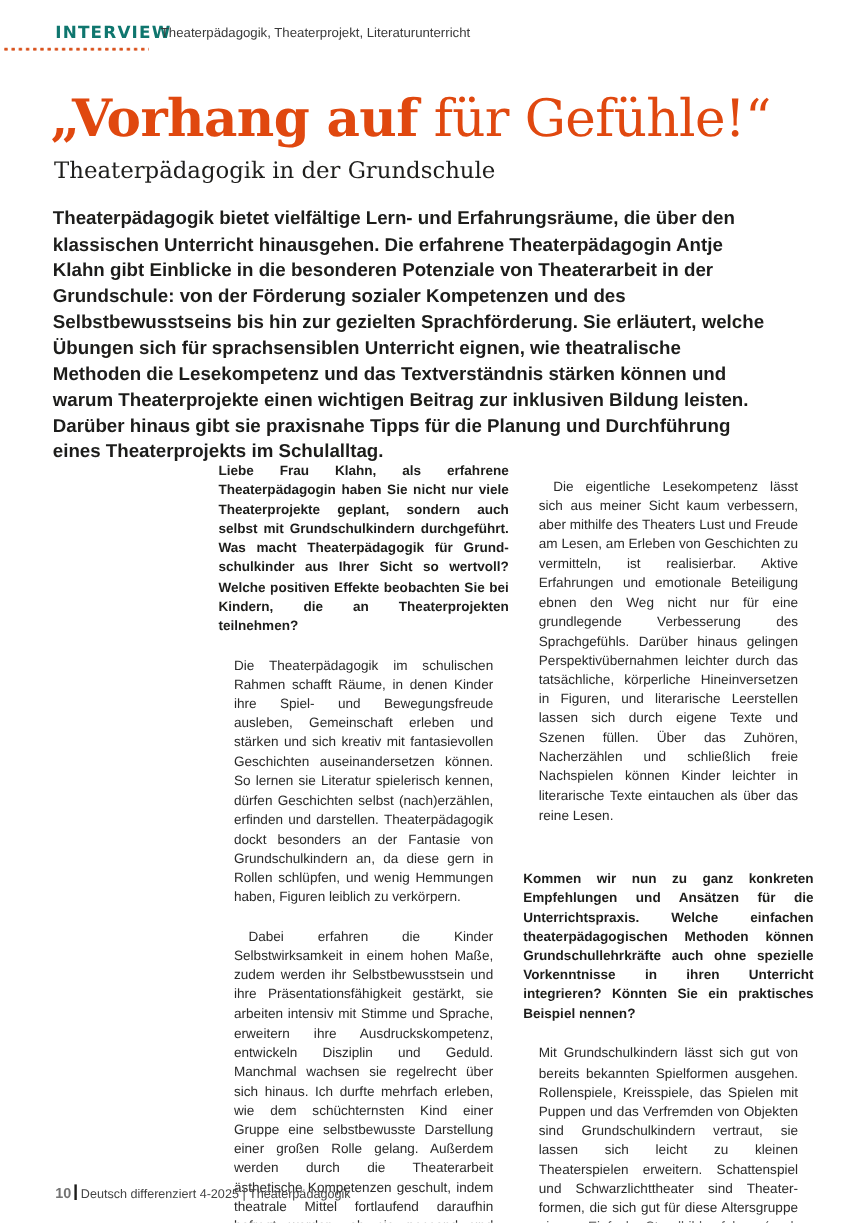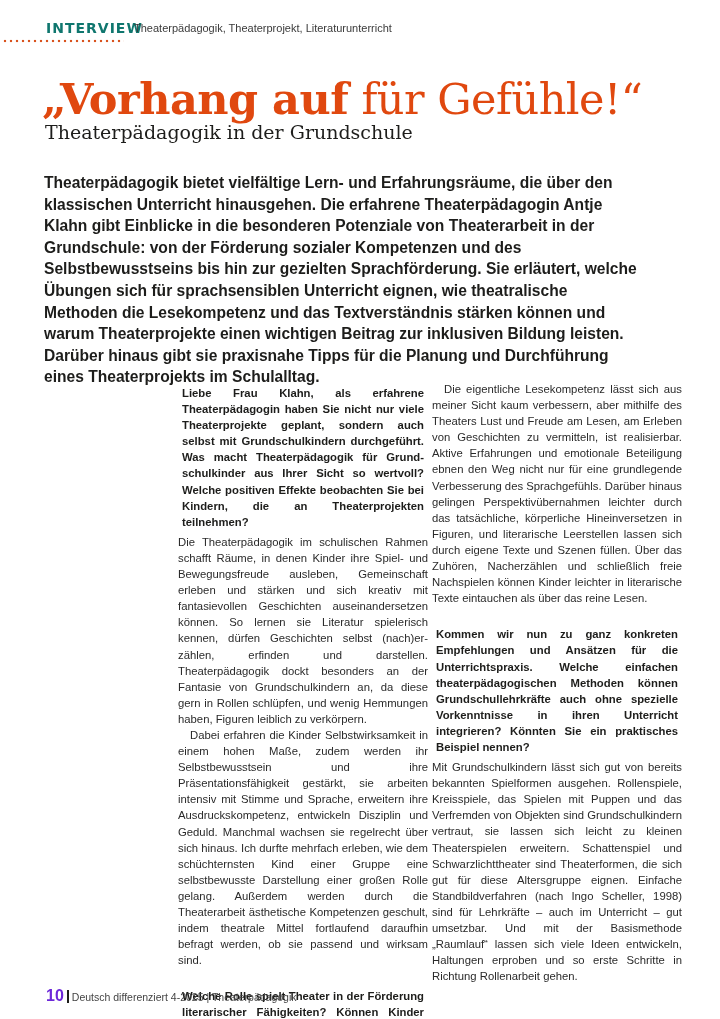--- a/index.html
+++ b/index.html
@@ -4,32 +4,32 @@
 <style>
   html, body { margin: 0; padding: 0; background: #ffffff; }
   body { width: 720px; height: 1019px; position: relative; overflow: hidden; color: #1d1d1b; font-family: "Liberation Sans", sans-serif; }
   .header { position: absolute; left: 0; top: 20px; width: 720px; height: 26px; }
   .rubric { position: absolute; left: 46px; top: 0; font-family: "DejaVu Sans", sans-serif; font-weight: bold; font-size: 14px; letter-spacing: 1px; color: #0f766e; }
   .dots { position: absolute; left: 2px; top: 19px; width: 122px; height: 4px;
     background-image: radial-gradient(circle, #d9531e 1.3px, transparent 1.6px); background-size: 6px 4px; background-repeat: repeat-x; }
   .keywords { position: absolute; left: 134px; top: 2px; font-size: 11px; color: #3a3a3a; }
   .title { position: absolute; left: 42px; top: 72px; margin: 0; font-family: "DejaVu Serif", serif; font-size: 43px; line-height: 54px; color: #e0480f; font-weight: normal; letter-spacing: -0.5px; white-space: nowrap; }
   .title .bold { font-weight: bold; }
-  .subtitle { position: absolute; left: 45px; top: 121px; margin: 0; font-family: "DejaVu Serif", serif; font-size: 19px; font-weight: normal; color: #1d1d1b; }
+  .subtitle { position: absolute; left: 45px; top: 131px; margin: 0; font-family: "DejaVu Serif", serif; font-size: 19px; font-weight: normal; color: #1d1d1b; }
   .lead { position: absolute; left: 44px; top: 172px; width: 600px; margin: 0; font-size: 15.6px; line-height: 21.6px; font-weight: bold; color: #1d1d1b; }
   .col { position: absolute; top: 381px; width: 250px; font-size: 11.3px; line-height: 16.1px; color: #2a2a2a; text-align: justify; hyphens: manual; }
   .col1 { left: 178px; }
   .col2 { left: 432px; }
   .byline { font-style: italic; font-weight: bold; letter-spacing: 0.6px; margin: 0 0 16px 0; text-align: left; }
   .q { font-weight: bold; color: #1d1d1b; margin: 4px; }
-  .a { margin: 0; }
+  .a { margin: 17px; }
   .indent { text-indent: 12px; }
   .gap { height: 16px; }
   .footer { position: absolute; left: 46px; top: 987px; font-size: 10.5px; color: #444; white-space: nowrap; }
-  .footer .pg { font-weight: bold; font-size: 16px; color: #6d28d9; }
+  .footer .pg { font-weight: bold; font-size: 12px; color: #737373; }
   .footer .bar { display: inline-block; width: 2px; height: 13px; background: #1d1d1b; vertical-align: -2px; margin: 0 3px; }
 </style>
 </head>
 <body>
 
 <div class="header">
   <span class="rubric">INTERVIEW</span>
   <span class="dots"></span>
   <span class="keywords">Theaterpädagogik, Theaterprojekt, Literaturunterricht</span>
 </div>

